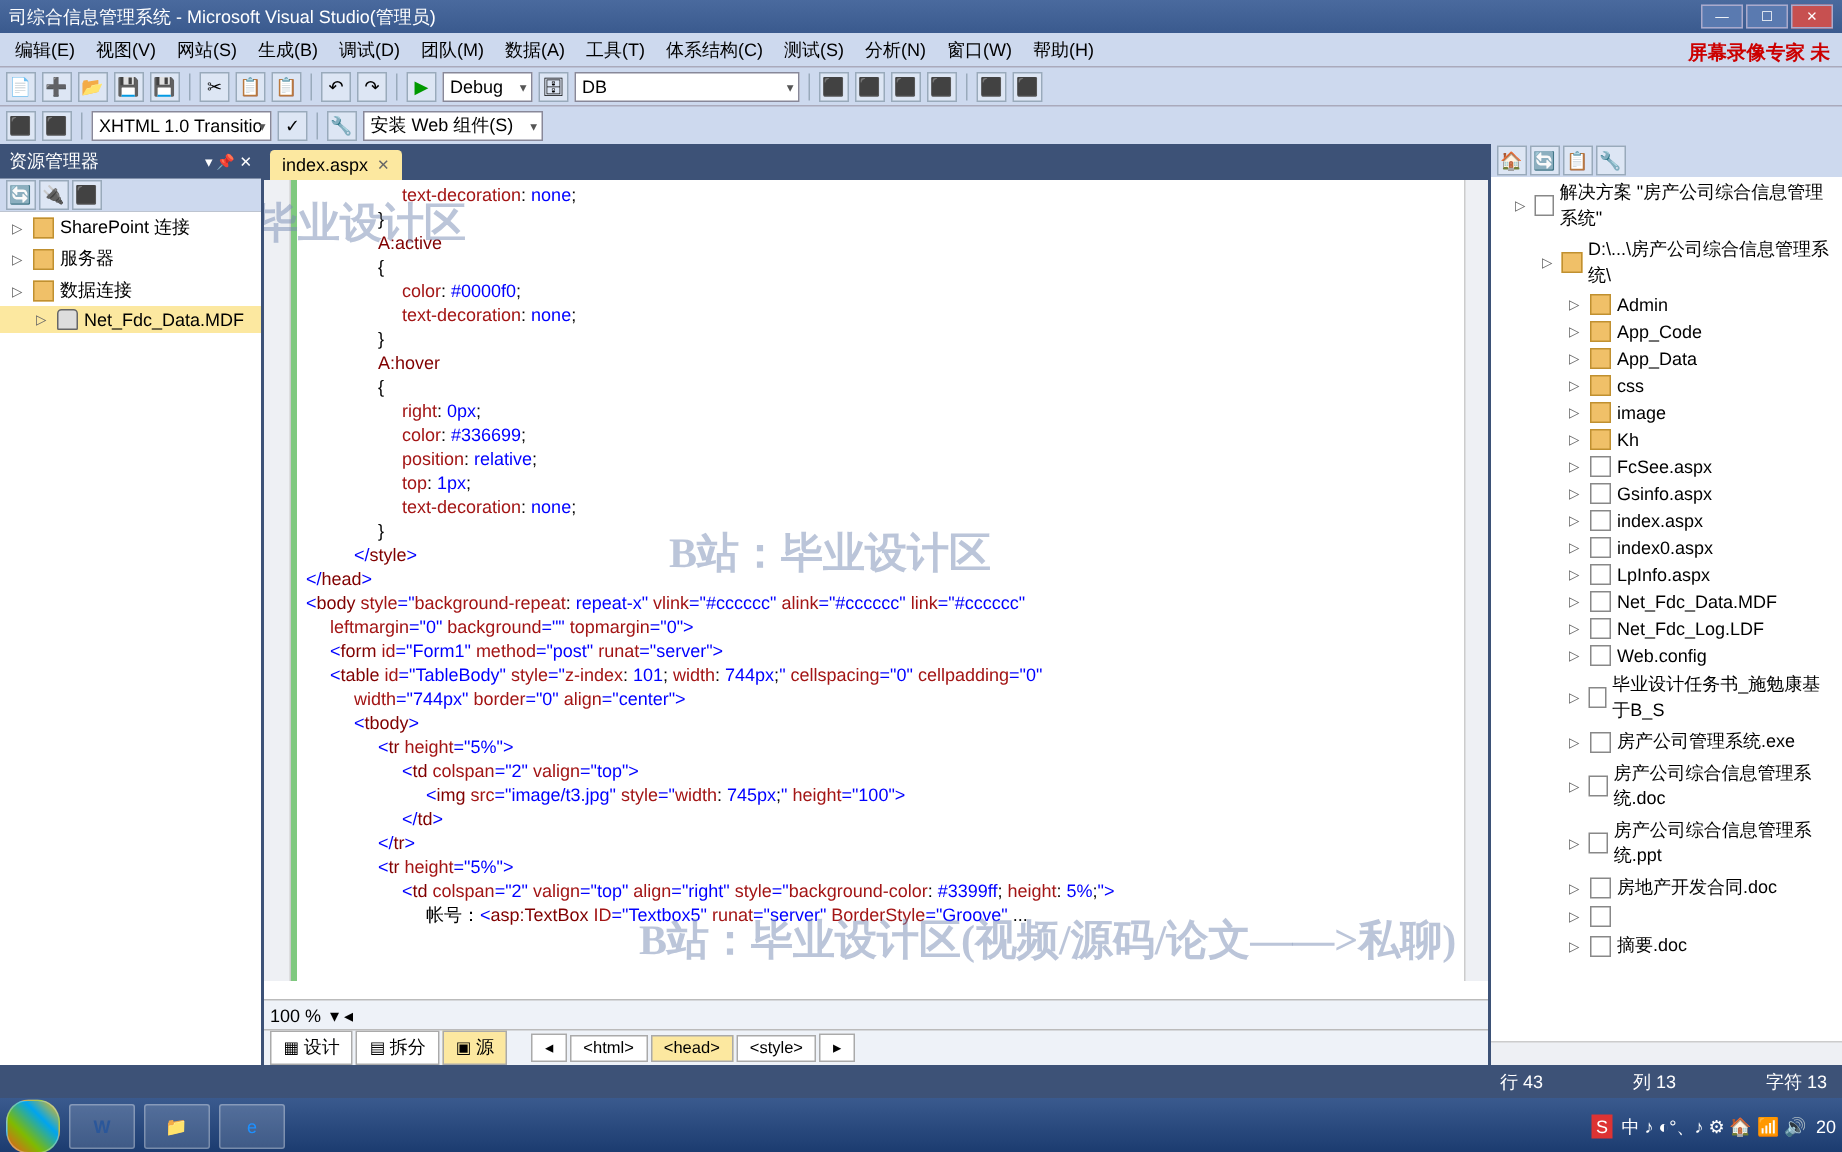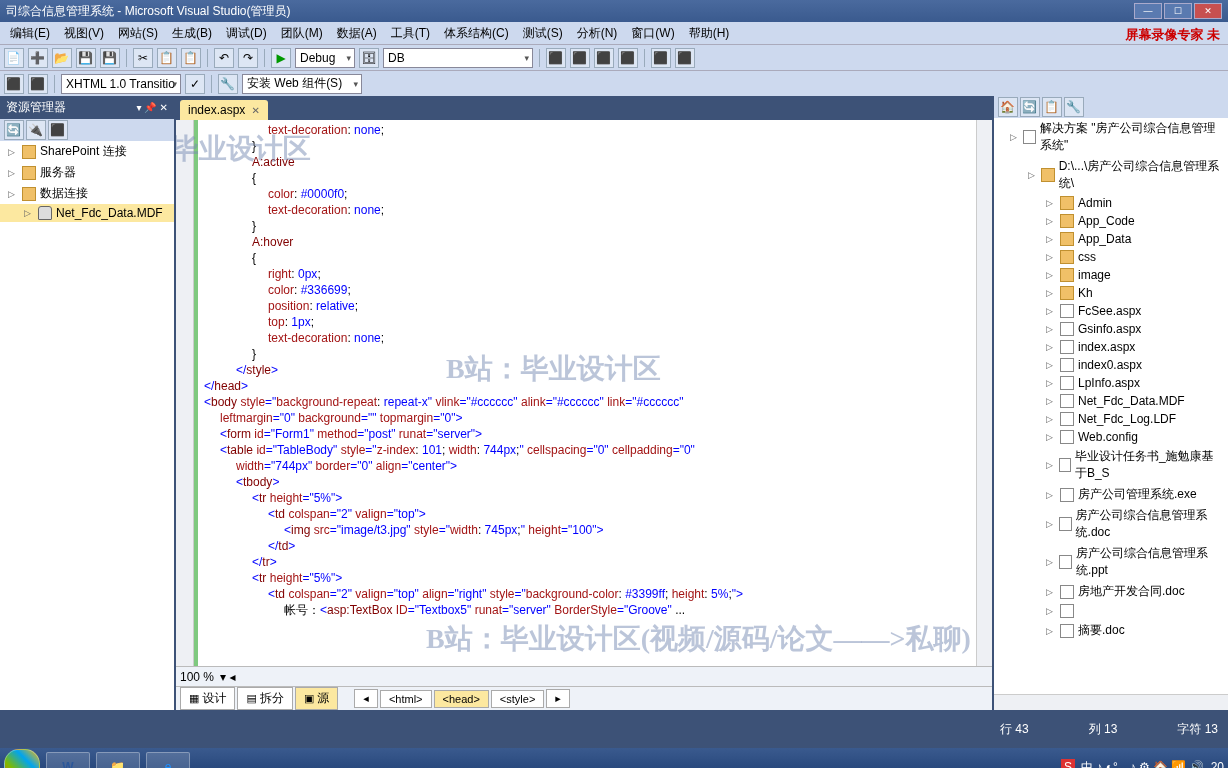--- a/index.html
+++ b/index.html
@@ -36,30 +36,30 @@
 .tab .x { font-size: 10px; color: #666; }
 .dropdowns { background: #eef2f8; height: 24px; display: flex; border-bottom: 1px solid #bbb; }
 .dd { flex: 1; border: 1px solid #aaa; margin: 2px; padding: 2px 6px; background: #fff; display: flex; align-items: center; }
 .dd::after { content: "▾"; margin-left: auto; font-size: 9px; }
 .editor { flex: 1; display: flex; font-family: Consolas, monospace; font-size: 13px; background: #fff; position: relative; overflow: hidden; }
 .gutter { width: 18px; background: #eef0f4; border-right: 1px solid #ccc; }
 .change-bar { width: 4px; background: #7fc97f; }
 .code { flex: 1; padding: 2px 6px; white-space: pre; line-height: 16px; color: #000; overflow: hidden; }
 .c-r { color: #a31515; } .c-b { color: #00f; } .c-m { color: #800000; }
 .wm { position: absolute; color: rgba(120,140,180,0.5); font-size: 28px; font-weight: bold; pointer-events: none; font-family: "Microsoft YaHei"; }
-.zoom-row { background: #eef2f8; height: 20px; display: flex; align-items: center; border-top: 1px solid #bbb; padding: 0 4px; font-size: 11px; }
+.zoom-row { background: #eef2f8; height: 20px; display: flex; align-items: center; border-top: 1px solid #bbb; padding: 0 4px; font-size: 11px; margin-top: 12px; }
 .view-tabs { background: #eef2f8; height: 24px; display: flex; align-items: center; border-top: 1px solid #bbb; padding: 0 4px; gap: 2px; }
 .vtab { border: 1px solid #aaa; padding: 2px 8px; background: #fff; font-size: 11px; }
 .vtab.active { background: #fce8a0; }
 .right { width: 236px; border-left: 2px solid #3d5277; }
 .sol-tree { font-size: 12px; }
 .sol-tree .tree-item { padding-left: 4px; }
 .indent1 { padding-left: 16px !important; } .indent2 { padding-left: 34px !important; } .indent3 { padding-left: 52px !important; }
 .expander { width: 10px; display: inline-block; color: #666; font-size: 9px; }
-.statusbar { background: #3d5277; color: #fff; height: 38px; display: flex; align-items: center; padding: 0 10px; gap: 60px; justify-content: flex-end; }
+.statusbar { background: #3d5277; color: #fff; height: 22px; display: flex; align-items: center; padding: 0 10px; gap: 60px; justify-content: flex-end; }
 .taskbar { background: linear-gradient(#3a5a8e, #1a3a6e); height: 38px; display: flex; align-items: center; padding: 0 4px; gap: 6px; }
 .task-btn { width: 44px; height: 30px; background: rgba(255,255,255,0.15); border: 1px solid rgba(255,255,255,0.3); border-radius: 2px; display: flex; align-items: center; justify-content: center; }
 .tray { margin-left: auto; display: flex; align-items: center; gap: 6px; color: #fff; font-size: 11px; }
 .scrollbar-v { width: 16px; background: #eef0f4; border-left: 1px solid #ccc; }
 </style>
 </head>
 <body>
 
 <div class="titlebar">
   <span>司综合信息管理系统 - Microsoft Visual Studio(管理员)</span>

